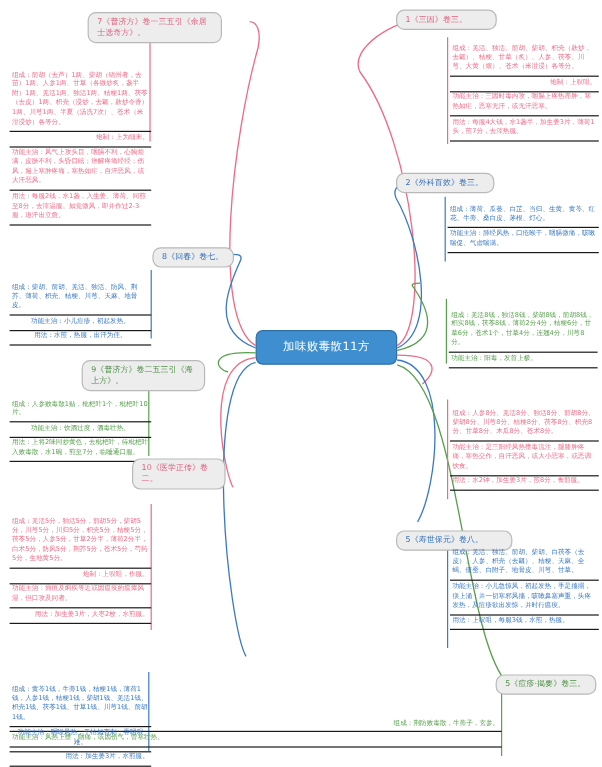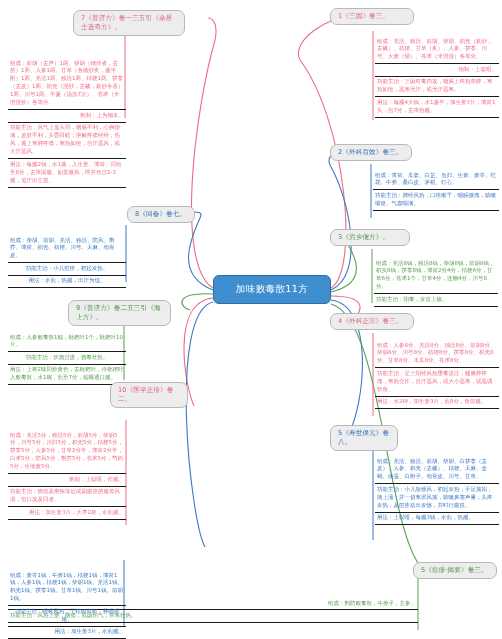--- a/index.html
+++ b/index.html
@@ -108,34 +108,32 @@
     <div class="drow">功能主治：三因时毒内攻，咽膈上疼热赤肿，寒热如疟，恶寒无汗，或无汗恶寒。</div>
     <div class="drow">用法：每服4大钱，水1盏半，加生姜3片，薄荷1头，煎7分，去滓热服。</div>
   </div>
 
   <div class="node blue" style="left:330px; top:144px; width:82px;">2《外科百效》卷三。</div>
   <div class="detail blue" style="left:373px; top:170px; width:126px;">
     <div class="drow">组成：薄荷、瓜蒌、白芷、当归、生黄、黄芩、红花、牛蒡、桑白皮、茅根、灯心。</div>
     <div class="drow">功能主治：肺经风热，口疮喉干，咽膈微痛，咳嗽喘促、气虚喘满。</div>
   </div>
 
-  <div class="node green" style="left:330px; top:229px; width:80px;">3《穷乡便方》。</div>
   <div class="detail green" style="left:374px; top:258px; width:124px;">
     <div class="drow">组成：羌活8钱，独活8钱，柴胡8钱，前胡8钱，枳实8钱，茯苓8钱，薄荷2分4分，桔梗6分，甘草6分，苍术1个，甘草4分，连翘4分，川芎8分。</div>
     <div class="drow">功能主治：阳毒，发首上极。</div>
   </div>
 
-  <div class="node red" style="left:330px; top:313px; width:84px;">4《外科正宗》卷三。</div>
   <div class="detail red" style="left:375px; top:340px; width:124px;">
     <div class="drow">组成：人参8分、羌活8分、独活8分、前胡8分、柴胡8分、川芎8分、桔梗8分、茯苓8分、枳壳8分、甘草8分、木瓜8分、苍术8分。</div>
     <div class="drow">功能主治：足三阳经风热壅毒流注，腿膝肿疼痛，寒热交作，自汗恶风，或大小恶寒，或恶调饮食。</div>
     <div class="drow">用法：水2钟，加生姜3片，煎8分，食前服。</div>
   </div>
 
-  <div class="node blue" style="left:330px; top:425px; width:68px;">5《寿世保元》卷八。</div>
+  <div class="node blue" style="left:330px; top:442px; width:97px;">5《寿世保元》卷八。</div>
   <div class="detail blue" style="left:375px; top:456px; width:124px;">
     <div class="drow">组成：羌活、独活、前胡、柴胡、白茯苓（去皮）、人参、枳壳（去瓤）、桔梗、天麻、全蝎、僵蚕、白附子、地骨皮、川芎、甘草。</div>
     <div class="drow">功能主治：小儿急惊风，初起发热，手足搐搦，痰上涌；并一切寒邪风搐，咳嗽鼻塞声重，头疼发热，及痘疹欲出发惊，并时行瘟疫。</div>
     <div class="drow">用法：上㕮咀，每服3钱，水煎，热服。</div>
   </div>
 
   <div class="node green" style="left:413px; top:562px; width:84px;">5《痘疹·揭要》卷三。</div>
   <div class="detail green" style="left:8px; top:598px; width:410px;">
     <div class="drow ra">组成：荆防败毒散，牛蒡子，玄参。</div>
     <div class="drow">功能主治：风热上壅，咽痛，或因伤气，管寒壮热。</div>

